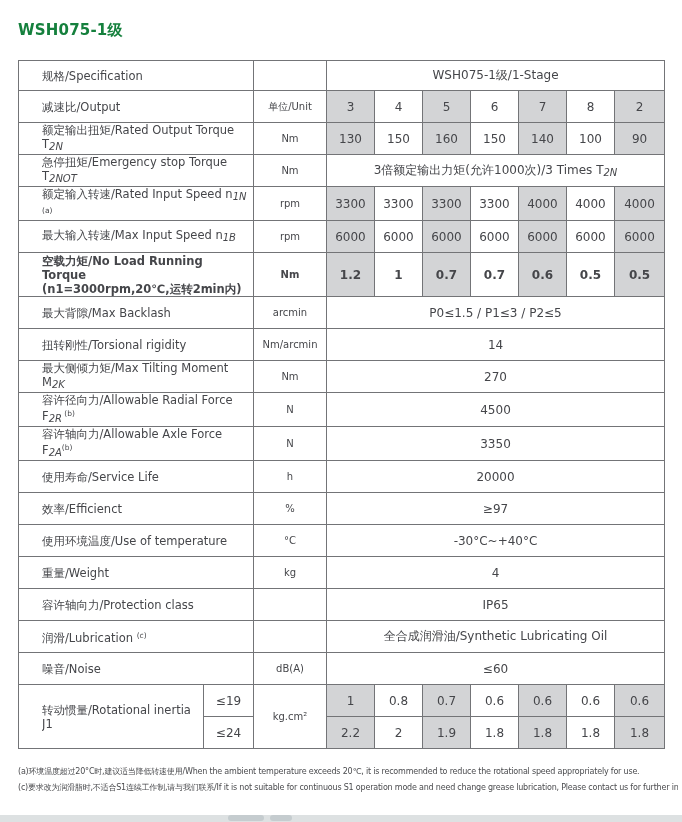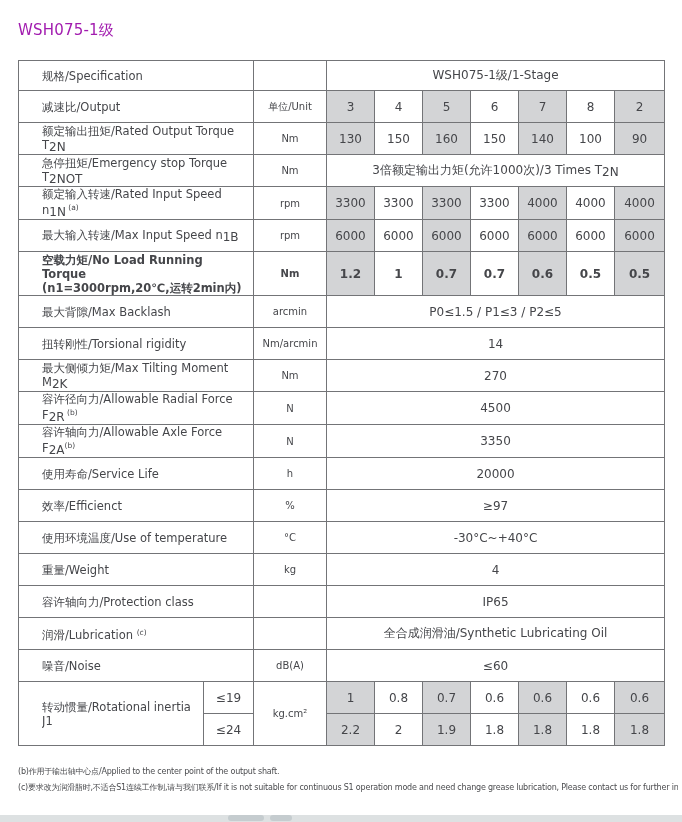--- a/index.html
+++ b/index.html
@@ -9,22 +9,22 @@
     background: #ffffff;
     font-family: "DejaVu Sans", "Liberation Sans", sans-serif;
     color: #404144;
     overflow: hidden;
   }
   .page-title {
     position: absolute;
     left: 18px;
     top: 21px;
     font-size: 15px;
-    font-weight: normal;
-    color: #a21caf;
+    font-weight: bold;
+    color: #15803d;
     letter-spacing: 0.2px;
   }
   table.spec {
     position: absolute;
     left: 18px;
     top: 60px;
     width: 646px;
     border-collapse: collapse;
     table-layout: fixed;
     font-size: 12px;
@@ -43,21 +43,21 @@
     padding-right: 4px;
   }
   .lbl {
     white-space: pre-line;
     overflow: hidden;
     line-height: 14px;
     font-size: 11.5px;
   }
   td.shaded { background: #d3d4d6; }
   td.unitcol { font-size: 10px; }
-  sub { font-size: 12px; vertical-align: -2px; letter-spacing: 0; }
+  sub { font-size: 10px; vertical-align: -2px; letter-spacing: 0; font-style: italic; }
   sup { font-size: 7.5px; vertical-align: 4px; letter-spacing: 0; }
   tr.h30 { height: 30px; }
   tr.h32 { height: 32px; }
   tr.h44 { height: 44px; font-weight: bold; }
   .footnotes {
     position: absolute;
     left: 18px;
     top: 764px;
     width: 660px;
     overflow: hidden;
@@ -292,20 +292,20 @@
         <td class="shaded">1.9</td>
         <td>1.8</td>
         <td class="shaded">1.8</td>
         <td>1.8</td>
         <td class="shaded">1.8</td>
       </tr>
     </tbody>
 </table>
 
 <div class="footnotes">
-    <div class="footnote">(b)作用于输出轴中心点/Applied to the center point of the output shaft.</div>
+    <div class="footnote">(a)环境温度超过20°C时,建议适当降低转速使用/When the ambient temperature exceeds 20℃, it is recommended to reduce the rotational speed appropriately for use.</div>
     <div class="footnote">(c)要求改为润滑脂时,不适合S1连续工作制,请与我们联系/If it is not suitable for continuous S1 operation mode and need change grease lubrication, Please contact us for further information.</div>
   </div>
 
 <div class="bottom-strip">
   <div class="notch n1"></div>
   <div class="notch n2"></div>
 </div>
 
 </body></html>

